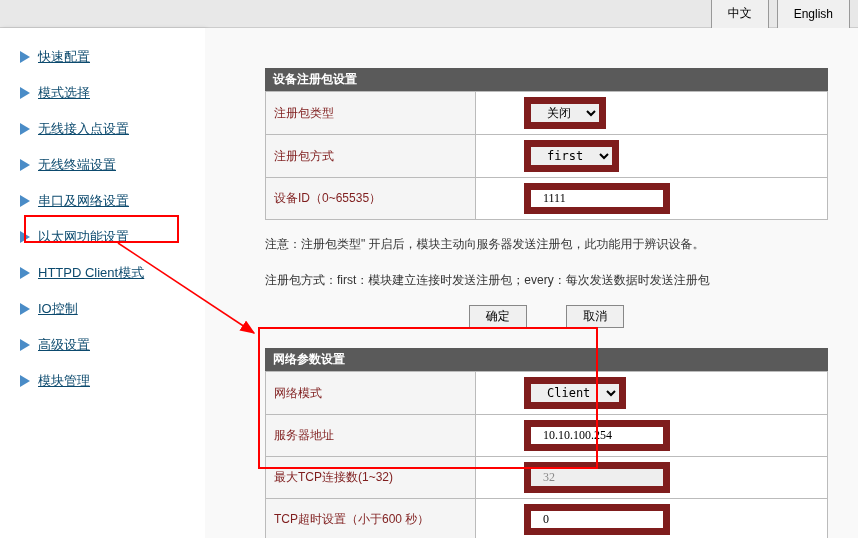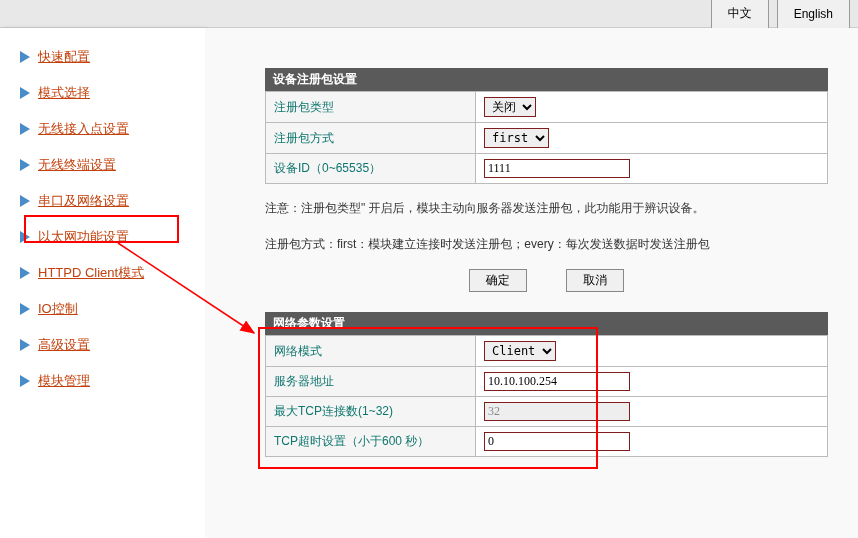--- a/index.html
+++ b/index.html
@@ -3,28 +3,28 @@
 <meta charset="utf-8">
 <style>
 * { box-sizing: border-box; margin: 0; padding: 0; }
 body { font-family: "Microsoft YaHei", Arial, sans-serif; font-size: 12px; background: #f5f5f5; width: 858px; height: 538px; overflow: hidden; position: relative; }
 .top-bar { background: #e8e8e8; border-bottom: 1px solid #ccc; height: 28px; display: flex; justify-content: flex-end; align-items: center; padding-right: 8px; gap: 8px; }
 .lang-btn { background: #f0f0f0; border: 1px solid #999; padding: 18px 16px; cursor: pointer; font-size: 12px; }
 .main-wrap { display: flex; height: calc(100% - 28px); }
 .sidebar { width: 205px; background: #fff; padding: 20px 0 0 20px; box-shadow: 2px 0 4px rgba(0,0,0,0.1); }
 .nav-item { display: flex; align-items: center; margin-bottom: 18px; cursor: pointer; }
 .arrow-icon { width: 0; height: 0; border-top: 6px solid transparent; border-bottom: 6px solid transparent; border-left: 10px solid #4a8cc7; margin-right: 8px; flex-shrink: 0; }
-.nav-label { color: #c2410c; text-decoration: underline; font-size: 13px; }
+.nav-label { color: #0c4a6e; text-decoration: underline; font-size: 13px; }
 .content { flex: 1; padding: 40px 30px 0 60px; background: #f9f9f9; position: relative; }
 .section-header { background: #5a5a5a; color: #fff; padding: 3px 8px; font-size: 12px; font-weight: bold; }
 .form-table { width: 100%; border-collapse: collapse; margin-bottom: 4px; }
 .form-table td { border: 1px solid #bbb; padding: 5px 8px; font-size: 12px; }
-.form-table td.label { width: 210px; color: #0f766e; background: #f5f5f5; }
+.form-table td.label { width: 210px; color: #7f1d1d; background: #f5f5f5; }
 .form-table td.value { background: #fff; }
-.form-table select, .form-table input[type=text] { font-family: monospace; font-size: 12px; padding: 1px 3px; border: 1px solid #7f1d1d; }
+.form-table select, .form-table input[type=text] { font-family: monospace; font-size: 12px; padding: 1px 12px; border: 7px solid #7f1d1d; margin-left: 40px; }
 .form-table input[type=text] { width: 146px; font-family: Liberation Serif, serif; }
 .note { font-size: 12px; color: #333; margin: 14px 0; line-height: 1.8; }
 .btn-row { text-align: center; margin: 14px 0 20px 0; }
 .btn-row button { padding: 2px 16px; margin: 0 18px; border: 1px solid #888; background: #f0f0f0; cursor: pointer; font-size: 12px; }
 .highlight-box { position: relative; }
 .red-border { position: absolute; border: 2px solid red; pointer-events: none; }
 input[disabled] { background: #eee; color: #888; }
 </style>
 </head>
 <body>

